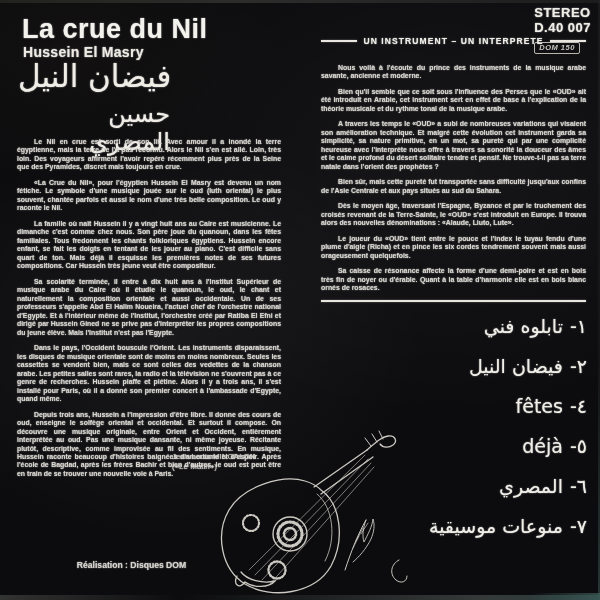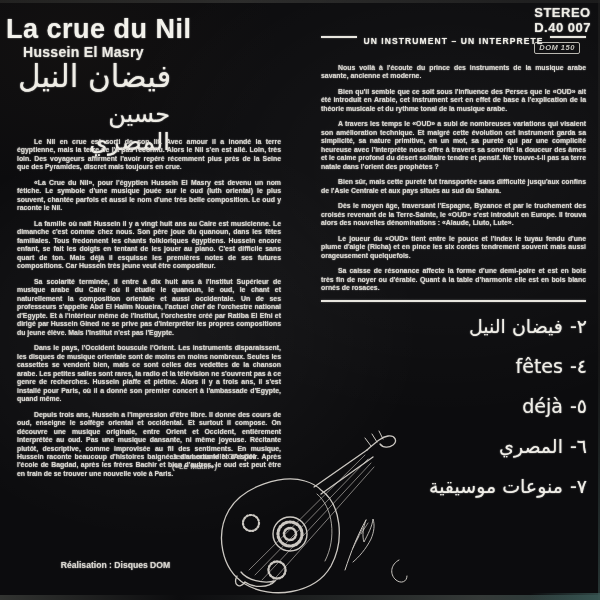--- a/index.html
+++ b/index.html
@@ -14,51 +14,51 @@
   }
   
   .edge-top{position:absolute;top:0;left:0;width:100%;height:3px;background:linear-gradient(90deg,#2a2a28,#3a3a38 40%,#222);opacity:.7;}
   .edge-bottom{position:absolute;bottom:0;left:0;width:100%;height:5px;background:linear-gradient(90deg,#3c3e3a,#55575200 30%,#3f4542 80%,#2e4a48);opacity:.8;}
   .edge-right{position:absolute;top:0;right:0;width:2px;height:100%;background:linear-gradient(#222,#1a1a1a 60%,#39514e);opacity:.6;}
   .corner-teal{position:absolute;right:0;bottom:0;width:70px;height:7px;background:linear-gradient(90deg,transparent,#3c5a57);opacity:.8;}
 
   .glow{text-shadow:0 0 2px rgba(255,255,255,.38),0 0 1px rgba(255,255,255,.5);}
 
   
-  .title{position:absolute;left:6px;top:14px;font-size:27px;font-weight:bold;color:#f3f2ec;letter-spacing:.5px;}
+  .title{position:absolute;left:22px;top:14px;font-size:27px;font-weight:bold;color:#f3f2ec;letter-spacing:.5px;}
   .artist{position:absolute;left:23px;top:44px;font-size:14px;font-weight:bold;color:#eceae3;letter-spacing:.3px;text-align:right;}
   .ar{font-family:"DejaVu Sans",sans-serif;direction:rtl;color:#efede6;}
   .ar-title{position:absolute;left:18px;top:58px;width:180px;font-size:31px;text-align:left;}
   .ar-artist{position:absolute;left:20px;top:100px;width:150px;font-size:24px;text-align:right;}
 
   
   .stereo{position:absolute;right:9px;top:6px;text-align:left;line-height:1.15;}
   .stereo .s1,.stereo .s2{font-size:13px;font-weight:bold;color:#efede6;letter-spacing:.5px;}
   .badge{display:inline-block;margin-top:2px;font-size:7.5px;font-weight:bold;color:#c9c7c0;border:1px solid #b9b7b0;border-radius:2px;padding:0 4px;line-height:10px;letter-spacing:.5px;font-style:italic;}
 
   
-  .banner{position:absolute;left:321px;top:36px;width:265px;display:flex;align-items:flex-start;gap:6px;}
+  .banner{position:absolute;left:321px;top:36px;width:265px;display:flex;align-items:center;gap:6px;}
   .banner .rule{flex:1;height:2px;background:#e8e6df;box-shadow:0 0 2px rgba(255,255,255,.4);}
   .banner .btxt{font-size:8.5px;font-weight:bold;letter-spacing:1.1px;color:#efede6;white-space:nowrap;}
 
   
   .col p{margin:0 0 7px 0;font-size:6.9px;font-weight:bold;line-height:1.23;text-align:justify;text-indent:17px;color:#d7d4cd;}
   .left-col{position:absolute;left:17px;top:138px;width:264px;}
   .right-col{position:absolute;left:321px;top:64px;width:265px;}
   .divider{margin-top:3px;height:2px;background:#e8e6df;box-shadow:0 0 2px rgba(255,255,255,.4);}
 
   .credit{position:absolute;left:172px;top:452px;font-size:8px;font-weight:normal;line-height:1.25;color:#cfccc5;}
 
   
   .tracklist{position:absolute;right:13px;top:314px;width:250px;margin:0;padding:0;list-style:none;direction:rtl;font-family:"DejaVu Sans",sans-serif;}
   .tracklist li{margin:0 0 15px 0;font-size:19px;line-height:25px;color:#f0eee7;text-align:right;white-space:nowrap;}
   .tracklist .tnum{margin-left:7px;}
 
   
-  .footer{position:absolute;left:8px;top:560px;width:215px;text-align:center;font-size:8.6px;font-weight:bold;line-height:1.18;color:#d8d5ce;}
+  .footer{position:absolute;left:24px;top:560px;width:215px;text-align:center;font-size:8.6px;font-weight:bold;line-height:1.18;color:#d8d5ce;}
 
   .oud{position:absolute;left:193px;top:424px;}
 </style>
 </head>
 <body>
 
 <div class="cover">
   <div class="edge-top"></div>
   <div class="edge-bottom"></div>
   <div class="edge-right"></div>
@@ -100,20 +100,21 @@
     <p class="glow">Dans le pays, l'Occident bouscule l'Orient. Les instruments disparaissent, les disques de musique orientale sont de moins en moins nombreux. Seules les cassettes se vendent bien, mais ce sont celles des vedettes de la chanson arabe. Les petites salles sont rares, la radio et la télévision ne s'ouvrent pas à ce genre de recherches. Hussein piaffe et piétine. Alors il y a trois ans, il s'est installé pour Paris, où il a donné son premier concert à l'ambassade d'Egypte, quand même.</p>
     <p class="glow">Depuis trois ans, Hussein a l'impression d'être libre. Il donne des cours de oud, enseigne le solfège oriental et occidental. Et surtout il compose. On découvre une musique originale, entre Orient et Occident, entièrement interprétée au oud. Pas une musique dansante, ni même joyeuse. Récitante plutôt, descriptive, comme improvisée au fil des sentiments. En musique, Hussein raconte beaucoup d'histoires baignées d'amertume et d'espoir. Après l'école de Bagdad, après les frères Bachir et bien d'autres, le oud est peut être en train de se trouver une nouvelle voie à Paris.</p>
   </div>
 
   <div class="credit glow">
     <div>Jean Louis MINGALON</div>
     <div>(«Le Matin»)</div>
   </div>
 
   <ol class="tracklist">
+    <li><span class="tnum glow">١-</span><span class="glow">تابلوه فني</span></li>
     <li><span class="tnum glow">٢-</span><span class="glow">فيضان النيل</span></li>
     <li><span class="tnum glow">٤-</span><span class="glow">fêtes</span></li>
     <li><span class="tnum glow">٥-</span><span class="glow">déjà</span></li>
     <li><span class="tnum glow">٦-</span><span class="glow">المصري</span></li>
     <li><span class="tnum glow">٧-</span><span class="glow">منوعات موسيقية</span></li>
   </ol>
 
   <svg class="oud" width="215" height="174" viewBox="0 0 215 174" fill="none" stroke="#ddd9d2" stroke-width="1.3" stroke-linecap="round" opacity="0.92">
 
     <path d="M128,66 C148,80 152,116 138,142 C122,170 78,176 52,160 C28,145 22,110 36,86 C50,62 90,50 112,57 C119,59 124,62 128,66 Z"></path>

